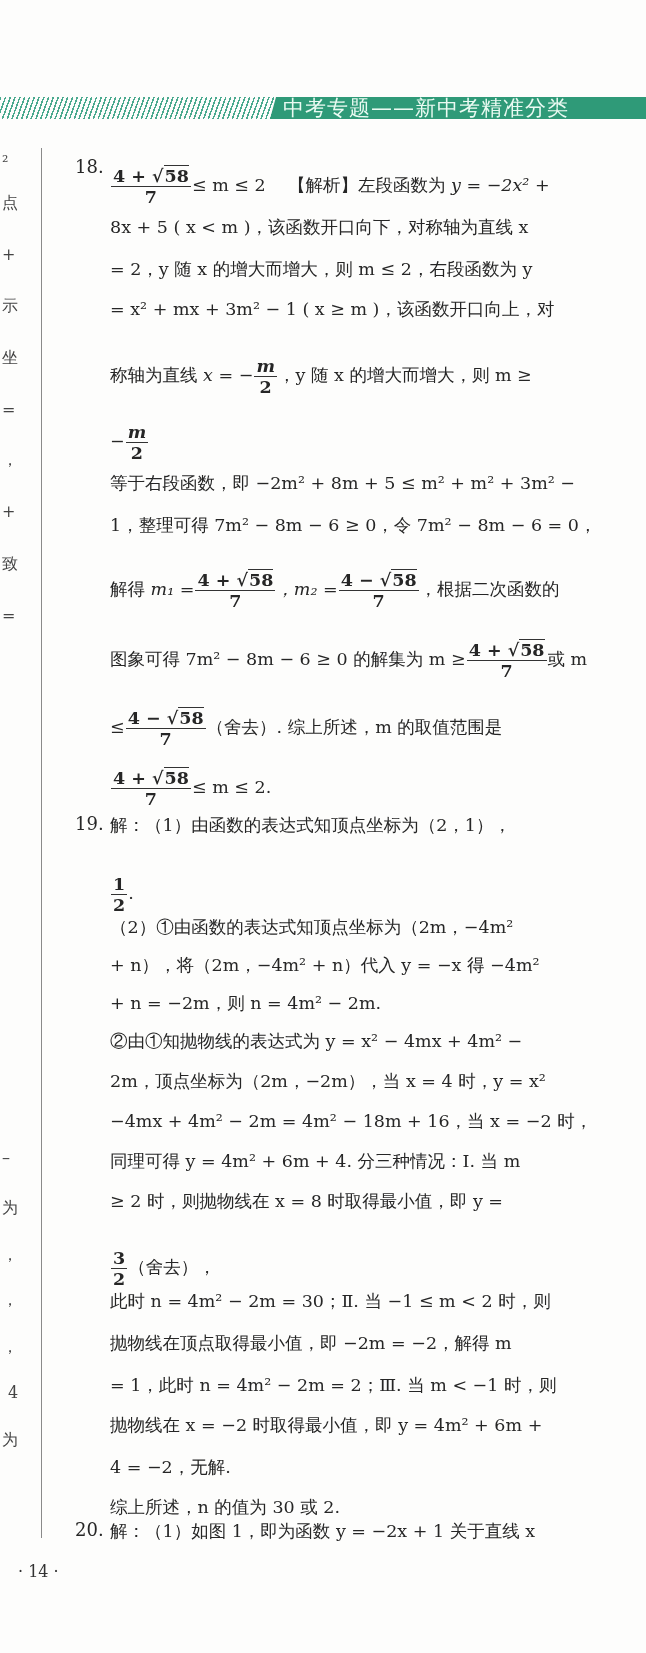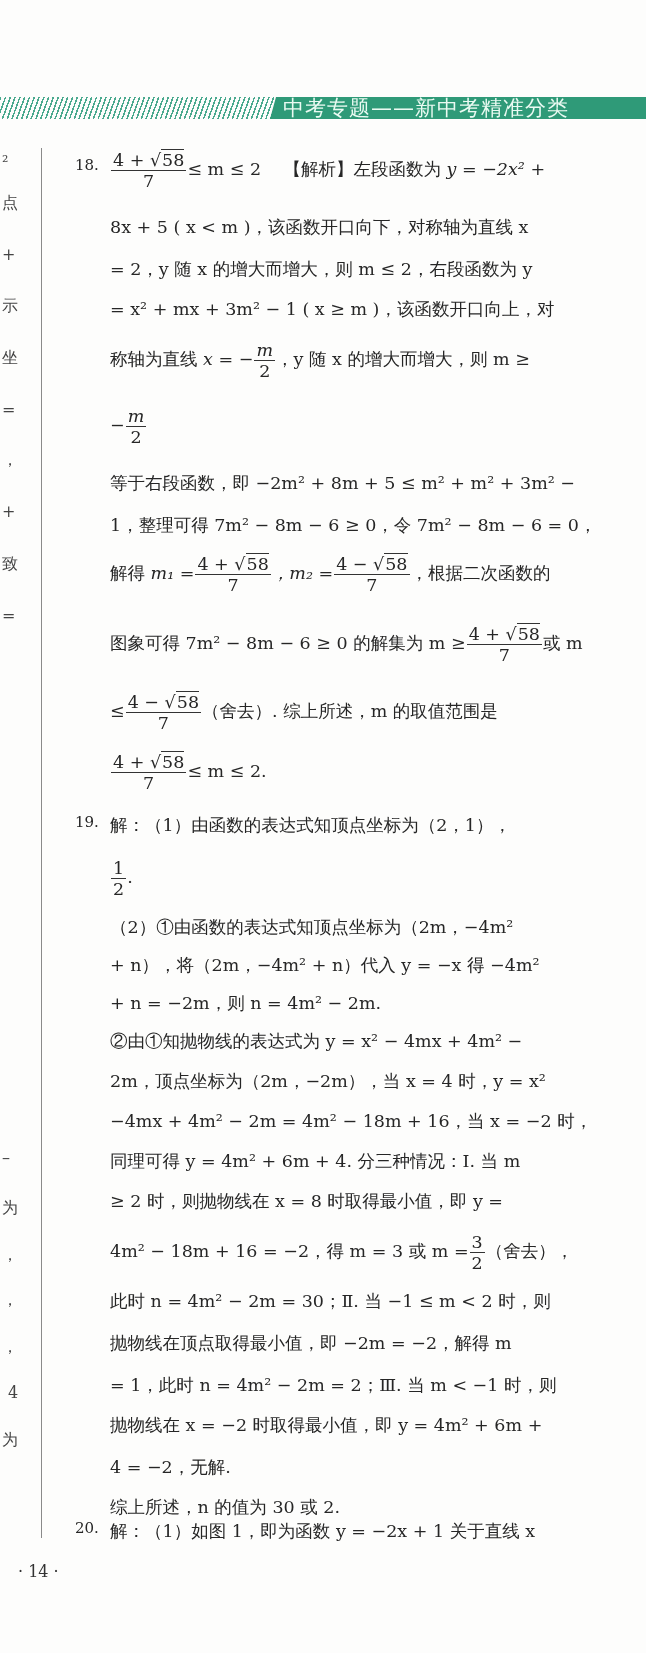--- a/index.html
+++ b/index.html
@@ -34,26 +34,27 @@
     font-family:"DejaVu Serif",serif;
   }
   .content {
     position:absolute; left:0; top:0; width:646px;
   }
   .line {
     position:absolute; left:110px; font-size:17.5px; white-space:nowrap; color:#262626;
     line-height:26px;
   }
   .qnum {
-    position:absolute; left:75px; font-size:15px; color:#262626;
+    position:absolute; left:75px; font-size:18px; color:#262626;
   }
   i.v { }
   .frac {
-    display:inline-block; vertical-align:middle; text-align:center; margin:0 1px;
+    display:inline-block; vertical-align:middle; text-align:center; margin:16px 1px;
     line-height:20px;
+    font-weight:bold;
   }
   .frac .num { display:block; border-bottom:1px solid #333; padding:0 2px; }
   .frac .den { display:block; }
   .sqrt { border-top:1px solid #333; padding-left:1px; }
   .page-num {
     position:absolute; left:18px; top:1562px; font-size:16px; color:#333;
   }
 </style>
 </head>
 <body>
@@ -126,21 +127,21 @@
     </div>
     <div class="line" style="top:914px">（2）①由函数的表达式知顶点坐标为（2m，−4m²</div>
     <div class="line" style="top:952px">+ n），将（2m，−4m² + n）代入 y = −x 得 −4m²</div>
     <div class="line" style="top:990px">+ n = −2m，则 n = 4m² − 2m.</div>
     <div class="line" style="top:1028px">②由①知抛物线的表达式为 y = x² − 4mx + 4m² −</div>
     <div class="line" style="top:1068px">2m，顶点坐标为（2m，−2m），当 x = 4 时，y = x²</div>
     <div class="line" style="top:1108px">−4mx + 4m² − 2m = 4m² − 18m + 16，当 x = −2 时，</div>
     <div class="line" style="top:1148px">同理可得 y = 4m² + 6m + 4. 分三种情况：Ⅰ. 当 m</div>
     <div class="line" style="top:1188px">≥ 2 时，则抛物线在 x = 8 时取得最小值，即 y =</div>
     <div class="line" style="top:1232px">
-      <span>4m² − 18m + 16 = −2，得 m = 3 或 m =</span><span class="frac"><span class="num">3</span><span class="den">2</span></span><span>（舍去），</span>
+      <span class="frac"><span class="num">3</span><span class="den">2</span></span><span>（舍去），</span>
     </div>
     <div class="line" style="top:1288px">此时 n = 4m² − 2m = 30；Ⅱ. 当 −1 ≤ m &lt; 2 时，则</div>
     <div class="line" style="top:1330px">抛物线在顶点取得最小值，即 −2m = −2，解得 m</div>
     <div class="line" style="top:1372px">= 1，此时 n = 4m² − 2m = 2；Ⅲ. 当 m &lt; −1 时，则</div>
     <div class="line" style="top:1412px">抛物线在 x = −2 时取得最小值，即 y = 4m² + 6m +</div>
     <div class="line" style="top:1454px">4 = −2，无解.</div>
     <div class="line" style="top:1494px">综上所述，n 的值为 30 或 2.</div>
 
     <div class="qnum" style="top:1519px">20.</div>
     <div class="line" style="top:1518px">解：（1）如图 1，即为函数 y = −2x + 1 关于直线 x</div>

